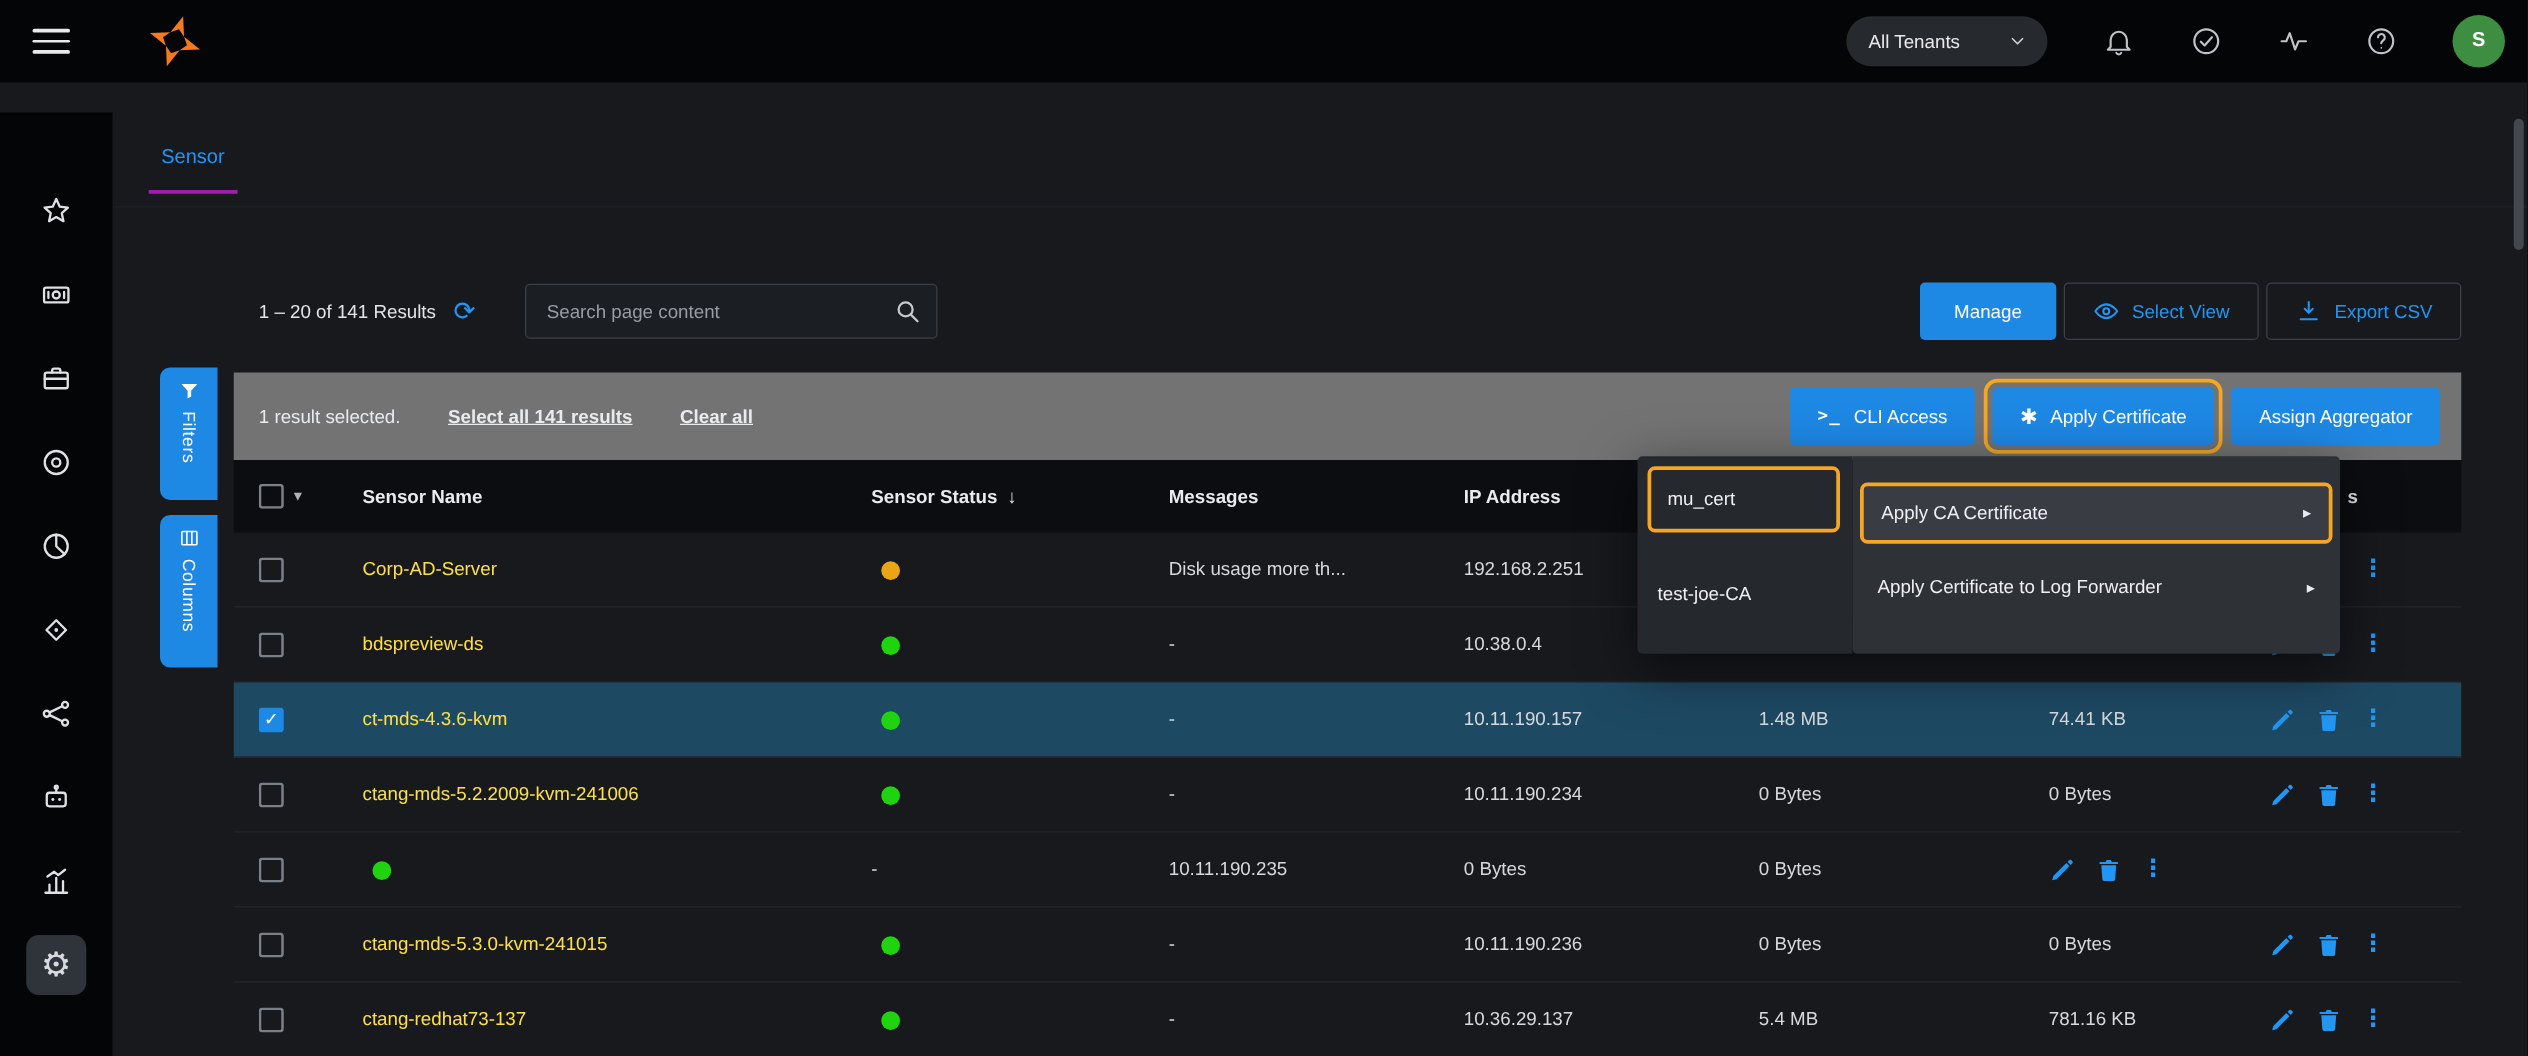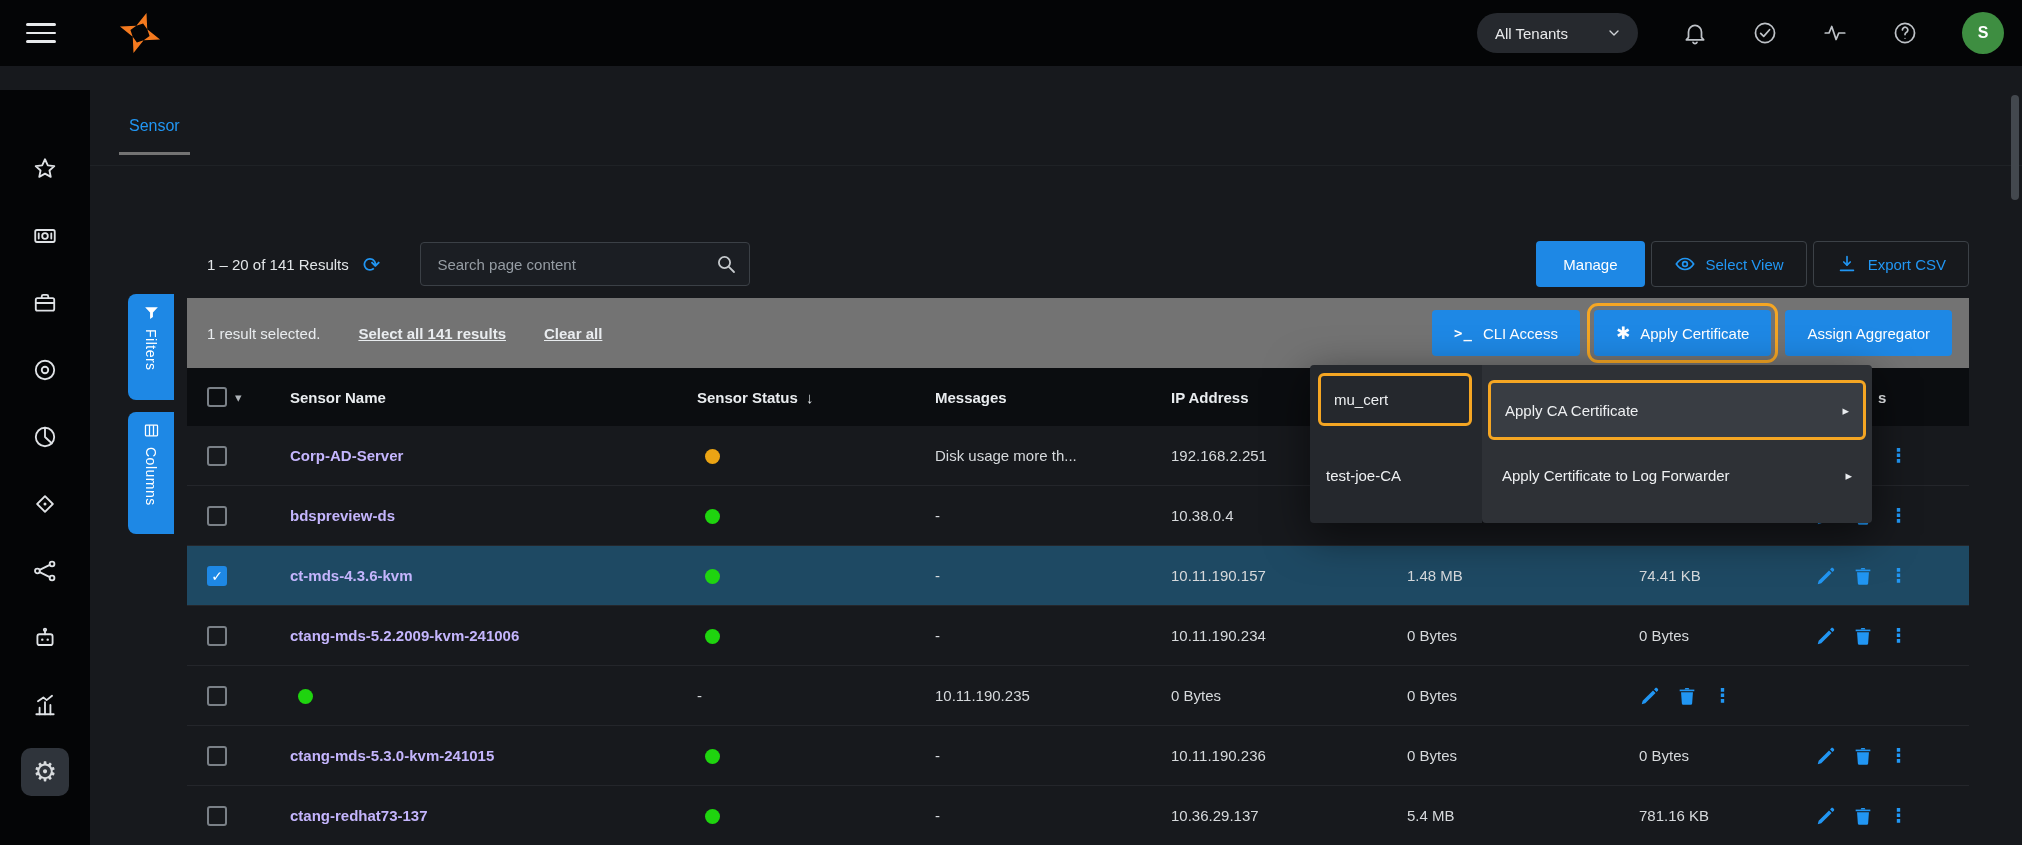--- a/index.html
+++ b/index.html
@@ -25,23 +25,23 @@
              display:flex; flex-direction:column; align-items:center; padding-top:55px; gap:19px; z-index:25; }
   .slot { width:48px; height:48px; display:flex; align-items:center; justify-content:center; color:#dfe2e5; cursor:pointer; }
   .slot svg { width:26px; height:26px; stroke:currentColor; fill:none; stroke-width:1.7; stroke-linecap:round; stroke-linejoin:round; }
   .slot.active { background:#2f343b; border-radius:10px; }
   .gear-glyph { font-size:27px; line-height:1; color:#d8dbde; }
 
   
   .main { position:absolute; left:90px; top:90px; width:1932px; height:755px; background:#17191d; }
   .tabrow { height:76px; border-bottom:1px solid #1f2226; }
   .tab { display:inline-block; margin-left:29px; padding:27px 10px 17px; color:#2196f3; font-size:16px;
-         border-bottom:3px solid #737373; cursor:pointer; }
-
-  .toolbar { position:absolute; left:0; top:148px; width:1932px; height:52px; display:flex; align-items:center;
+         border-bottom:3px solid #a21caf; cursor:pointer; }
+
+  .toolbar { position:absolute; left:0; top:133px; width:1932px; height:52px; display:flex; align-items:center;
              padding:0 53px 0 117px; }
   .results { color:#e2e5e8; font-size:15px; }
   .refresh { margin-left:14px; color:#2196f3; font-size:21px; line-height:1; cursor:pointer; }
   .searchbox { position:relative; margin-left:40px; }
   .searchbox input { width:330px; height:44px; background:#1b1e23; border:1px solid #3b4046; border-radius:4px;
                      color:#e2e5e8; font-size:15px; padding:0 44px 0 16px; outline:none; font-family:inherit; }
   .searchbox input::placeholder { color:#969da4; }
   .searchbox .sico { position:absolute; right:12px; top:10px; width:24px; height:24px; color:#c6cacd; }
   .searchbox .sico svg { width:100%; height:100%; stroke:currentColor; fill:none; stroke-width:1.8; stroke-linecap:round; }
   .tb-buttons { margin-left:auto; display:flex; align-items:center; gap:6px; }
@@ -69,21 +69,21 @@
   .sel-text { color:#e9ecef; font-size:15px; }
   .sel-link { color:#e9ecef; font-size:15px; font-weight:600; text-decoration:underline; margin-left:38px; cursor:pointer; }
   .sel-buttons { margin-left:auto; display:flex; align-items:center; gap:14px; }
 
   .grid { display:grid; grid-template-columns:83px 407px 238px 236px 236px 232px 176px 1fr;
           align-items:center; padding-left:20px; }
   .thead { height:58px; background:#0b0d10; color:#e9ecef; font-size:15px; font-weight:600; }
   .trow { height:60px; border-bottom:1px solid #24262b; color:#d6d9dc; font-size:15px; background:transparent; }
   .trow.selected { background:#1e4963; }
   .cell { overflow:hidden; text-overflow:ellipsis; white-space:nowrap; padding-right:14px; }
-  .name-link { color:#c4b5fd; cursor:pointer; text-decoration:none;font-weight:bold; }
+  .name-link { color:#fde047; cursor:pointer; text-decoration:none; }
   .dot { display:inline-block; width:15px; height:15px; border-radius:50%; margin-left:8px; vertical-align:middle; }
   .dot.green { background:#1fd40f; }
   .dot.amber { background:#eba414; }
   .cbwrap { display:flex; align-items:center; gap:8px; }
   .checkbox { width:20px; height:20px; border:2px solid #7a8087; border-radius:3px; display:inline-flex;
               align-items:center; justify-content:center; cursor:pointer; background:transparent; }
   .checkbox.checked { background:#1e88e5; border-color:#1e88e5; color:#fff; font-size:14px; font-weight:bold; }
   .checkbox:not(.checked) span { visibility:hidden; }
   .caret { color:#aeb3b8; font-size:13px; cursor:pointer; }
   .sort-arrow { margin-left:8px; font-size:15px; color:#dfe3e6; }
@@ -94,21 +94,21 @@
   .partial-hdr { padding-left:63px; }
 
   
   .menu { position:absolute; left:1310px; top:365px; display:flex; z-index:40;
           filter:drop-shadow(0 12px 22px rgba(0,0,0,.55)); }
   .menu-left { width:172px; height:158px; background:#25282d; border-radius:4px 0 0 4px; display:flex; flex-direction:column; }
   .menu-right { width:390px; height:158px; background:#2e3136; border-radius:0 4px 4px 4px; display:flex;
                 flex-direction:column; justify-content:center; gap:2px; padding:6px; }
   .mitem { display:flex; align-items:center; color:#eef0f2; font-size:15px; padding:0 14px; height:66px; cursor:pointer; }
   .mitem .chev { margin-left:auto; font-size:13px; color:#e9ecef; }
-  .mitem.hl { border:3px solid #f5a623; border-radius:6px; background:#393d43; height:60px; }
+  .mitem.hl { border:3px solid #f5a623; border-radius:6px; background:#393d43; height:49px; }
   .subitem { display:flex; align-items:center; color:#eef0f2; font-size:15px; padding:0 16px; height:79px; cursor:pointer; }
   .subitem.hl-box { border:3px solid #f5a623; border-radius:6px; margin:8px 10px 10px 8px; height:53px; padding:0 13px; }
 
   
   .scroll-thumb { position:absolute; right:3px; top:95px; width:8px; height:105px; background:#43484e; border-radius:4px; }
 </style>
 </head>
 <body>
 
 <div id="stage">

